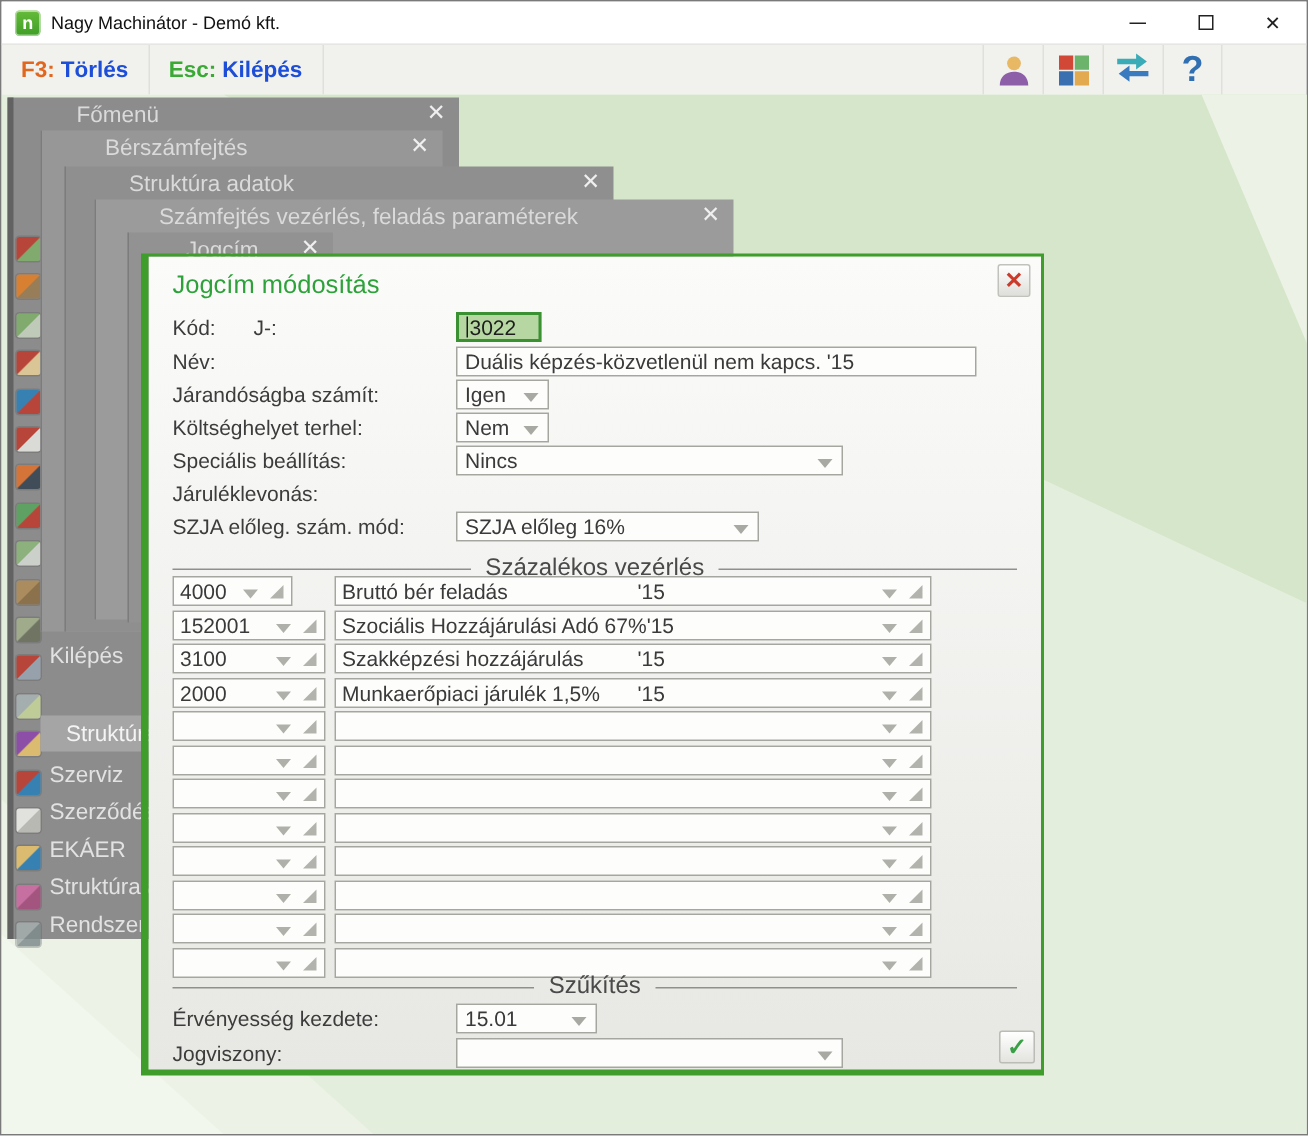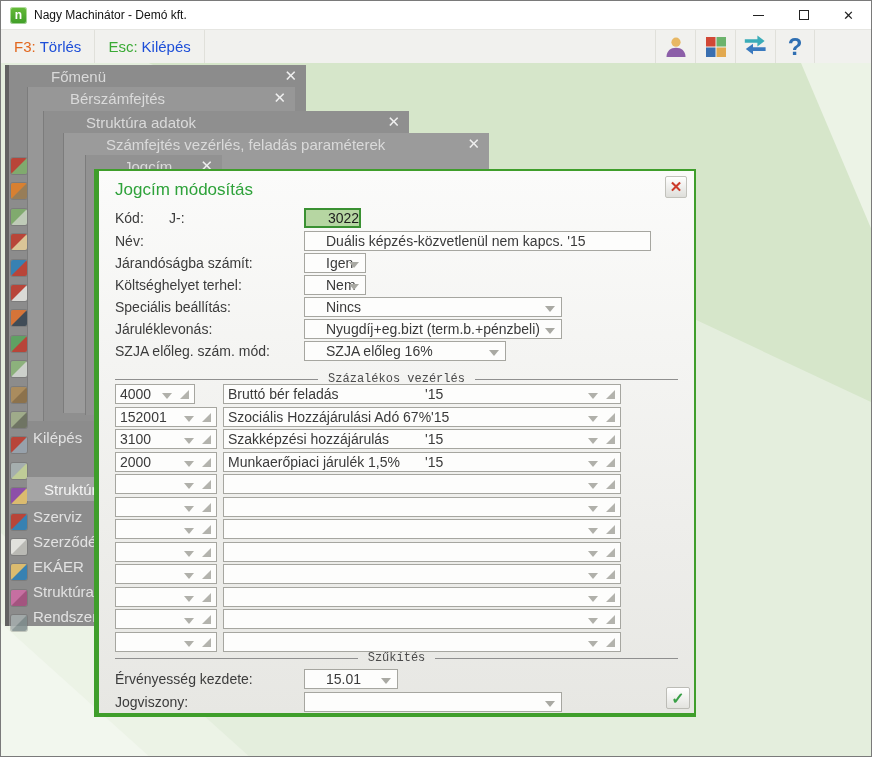--- a/index.html
+++ b/index.html
@@ -11,21 +11,21 @@
   .appicon{width:17px;height:17px;margin:0 7px 0 9px;border-radius:3px;background:linear-gradient(#66bb39,#3f9e27);
     color:#fff;font-size:12px;font-weight:bold;display:flex;align-items:center;justify-content:center;box-shadow:inset 0 0 0 1px rgba(255,255,255,.5);}
   .wtitle{font-size:12px;color:#111;}
   .wctrls{margin-left:auto;display:flex;height:100%;}
   .wbtn{width:45px;height:100%;display:flex;align-items:center;justify-content:center;color:#222;font-size:13px;}
   .wbtn .minbar{width:11px;height:1px;background:#222;}
   .wbtn .maxbox{width:10px;height:10px;border:1px solid #222;}
 
   
   .toolbar{position:absolute;left:0;top:28px;width:100%;height:34px;background:#f1f1ee;border-top:1px solid #e6e6e2;display:flex;align-items:center;}
-  .hotkey{display:flex;align-items:center;padding:12px 13px;height:100%;border-right:1px solid #e0e0da;font-size:15px;}
+  .hotkey{display:flex;align-items:center;padding:12px 13px;height:100%;border-right:1px solid #e0e0da;font-size:15px;font-weight:bold;}
   .hotkey .hk{margin-right:4px;}
   .hotkey .hlabel{color:#1d4ed8;}
   .tb-icons{margin-left:auto;display:flex;height:100%;margin-right:56px;}
   .tbtn{width:40px;height:100%;display:flex;align-items:center;justify-content:center;border-left:1px solid #e0e0da;}
   .tbtn:last-child{border-right:1px solid #e0e0da;}
   .help-q{font-size:24px;font-weight:bold;color:#2f6fb2;}
 
   
   .workarea{position:absolute;left:0;top:62px;width:872px;height:695px;overflow:hidden;background:#e4eedd;}
   .bgsvg{position:absolute;left:0;top:0;}
@@ -51,27 +51,27 @@
   
   .dialog{position:absolute;left:93px;top:106px;width:602px;height:548px;z-index:10;
     border-style:solid;border-color:#3f9e2b;border-width:2px 2px 4px 5px;
     background:linear-gradient(#fbfbfa,#e7e7e3);}
   .dlg-title{position:absolute;left:16px;top:9px;font-size:17px;color:#2ea23a;}
   .dlg-close{position:absolute;right:7px;top:5px;width:22px;height:22px;border:1px solid #c2c2bc;border-radius:2px;
     background:linear-gradient(#ffffff,#dededa);display:flex;align-items:center;justify-content:center;
     color:#cc3a2a;font-size:15px;font-weight:bold;}
   .flabel{position:absolute;font-size:14px;color:#3c3c3c;white-space:nowrap;}
   .ctrl{position:absolute;height:20px;border:1px solid #a6a6a0;background:#fdfdfc;font-size:14px;color:#3a3a3a;
-    display:flex;align-items:center;padding:0 21px;white-space:pre;overflow:hidden;}
+    display:flex;align-items:center;padding:0 5px;white-space:pre;overflow:hidden;}
   .ctrl .arr{position:absolute;right:6px;top:8px;width:0;height:0;border-left:5px solid transparent;border-right:5px solid transparent;border-top:6px solid #a9a9a3;}
   .ctrl.green{background:#b6d6a2;border:2px solid #3a9132;color:#1d1d1d;}
   .caret{display:inline-block;width:1px;height:14px;background:#1a1a1a;margin-right:1px;}
   .divider{position:absolute;left:16px;right:16px;height:16px;display:flex;align-items:center;}
   .divider .dline{flex:1;height:1px;background:#8f8f8f;}
-  .divider .dtext{margin:0 10px;font-size:12px;color:#4a4a4a;white-space:nowrap;font-family:Liberation Mono, monospace;}
+  .divider .dtext{margin:0 10px;font-size:16px;color:#4a4a4a;white-space:nowrap;}
   .prow{position:absolute;left:0;top:0;}
   .combo{position:absolute;height:20px;border:1px solid #a6a6a0;background:#fdfdfc;font-size:14px;color:#3a3a3a;
     display:flex;align-items:center;padding:0 4px;white-space:pre;overflow:hidden;}
   .combo .arr{position:absolute;right:22px;top:8px;width:0;height:0;border-left:5px solid transparent;border-right:5px solid transparent;border-top:6px solid #b0b0aa;}
   .combo .corner{position:absolute;right:5px;bottom:4px;width:0;height:0;border-left:9px solid transparent;border-bottom:9px solid #b3b3ad;}
   .nameval{display:inline-block;min-width:197px;}
   .okbtn{position:absolute;left:567px;top:516px;width:24px;height:22px;border:1px solid #bcbcb6;border-radius:2px;
     background:linear-gradient(#ffffff,#e3e3df);display:flex;align-items:center;justify-content:center;
     color:#3aa047;font-size:16px;font-weight:bold;}
 </style>
@@ -228,23 +228,20 @@
       <div class="ctrl" style="left:205px;top:104px;width:62px">
         <span>Nem</span><span class="arr"></span>
       </div>
 
       <span class="flabel" style="left:16px;top:128px">Speciális beállítás:</span>
       <div class="ctrl" style="left:205px;top:126px;width:258px">
         <span>Nincs</span><span class="arr"></span>
       </div>
 
       <span class="flabel" style="left:16px;top:150px">Járuléklevonás:</span>
-      <div class="ctrl" style="left:205px;top:148px;width:258px">
-        <span>Nyugdíj+eg.bizt (term.b.+pénzbeli)</span><span class="arr"></span>
-      </div>
 
       <span class="flabel" style="left:16px;top:172px">SZJA előleg. szám. mód:</span>
       <div class="ctrl" style="left:205px;top:170px;width:202px">
         <span>SZJA előleg 16%</span><span class="arr"></span>
       </div>
 
       <div class="divider" style="top:200px">
         <span class="dline"></span>
         <span class="dtext">Százalékos vezérlés</span>
         <span class="dline"></span>

